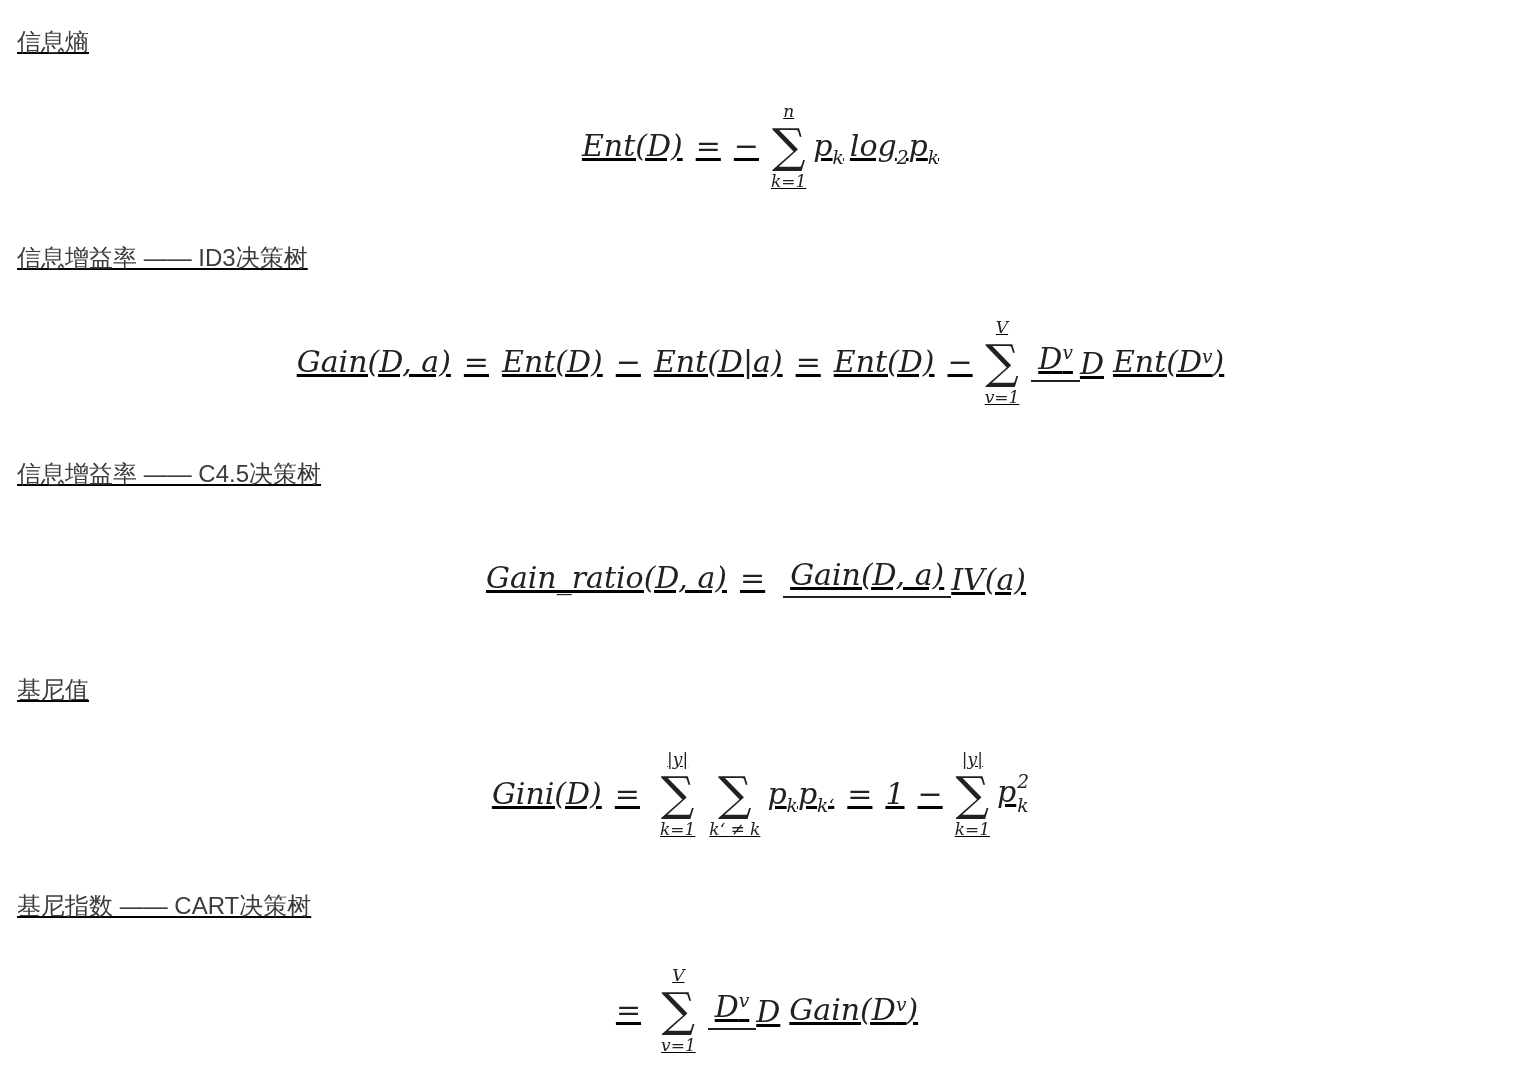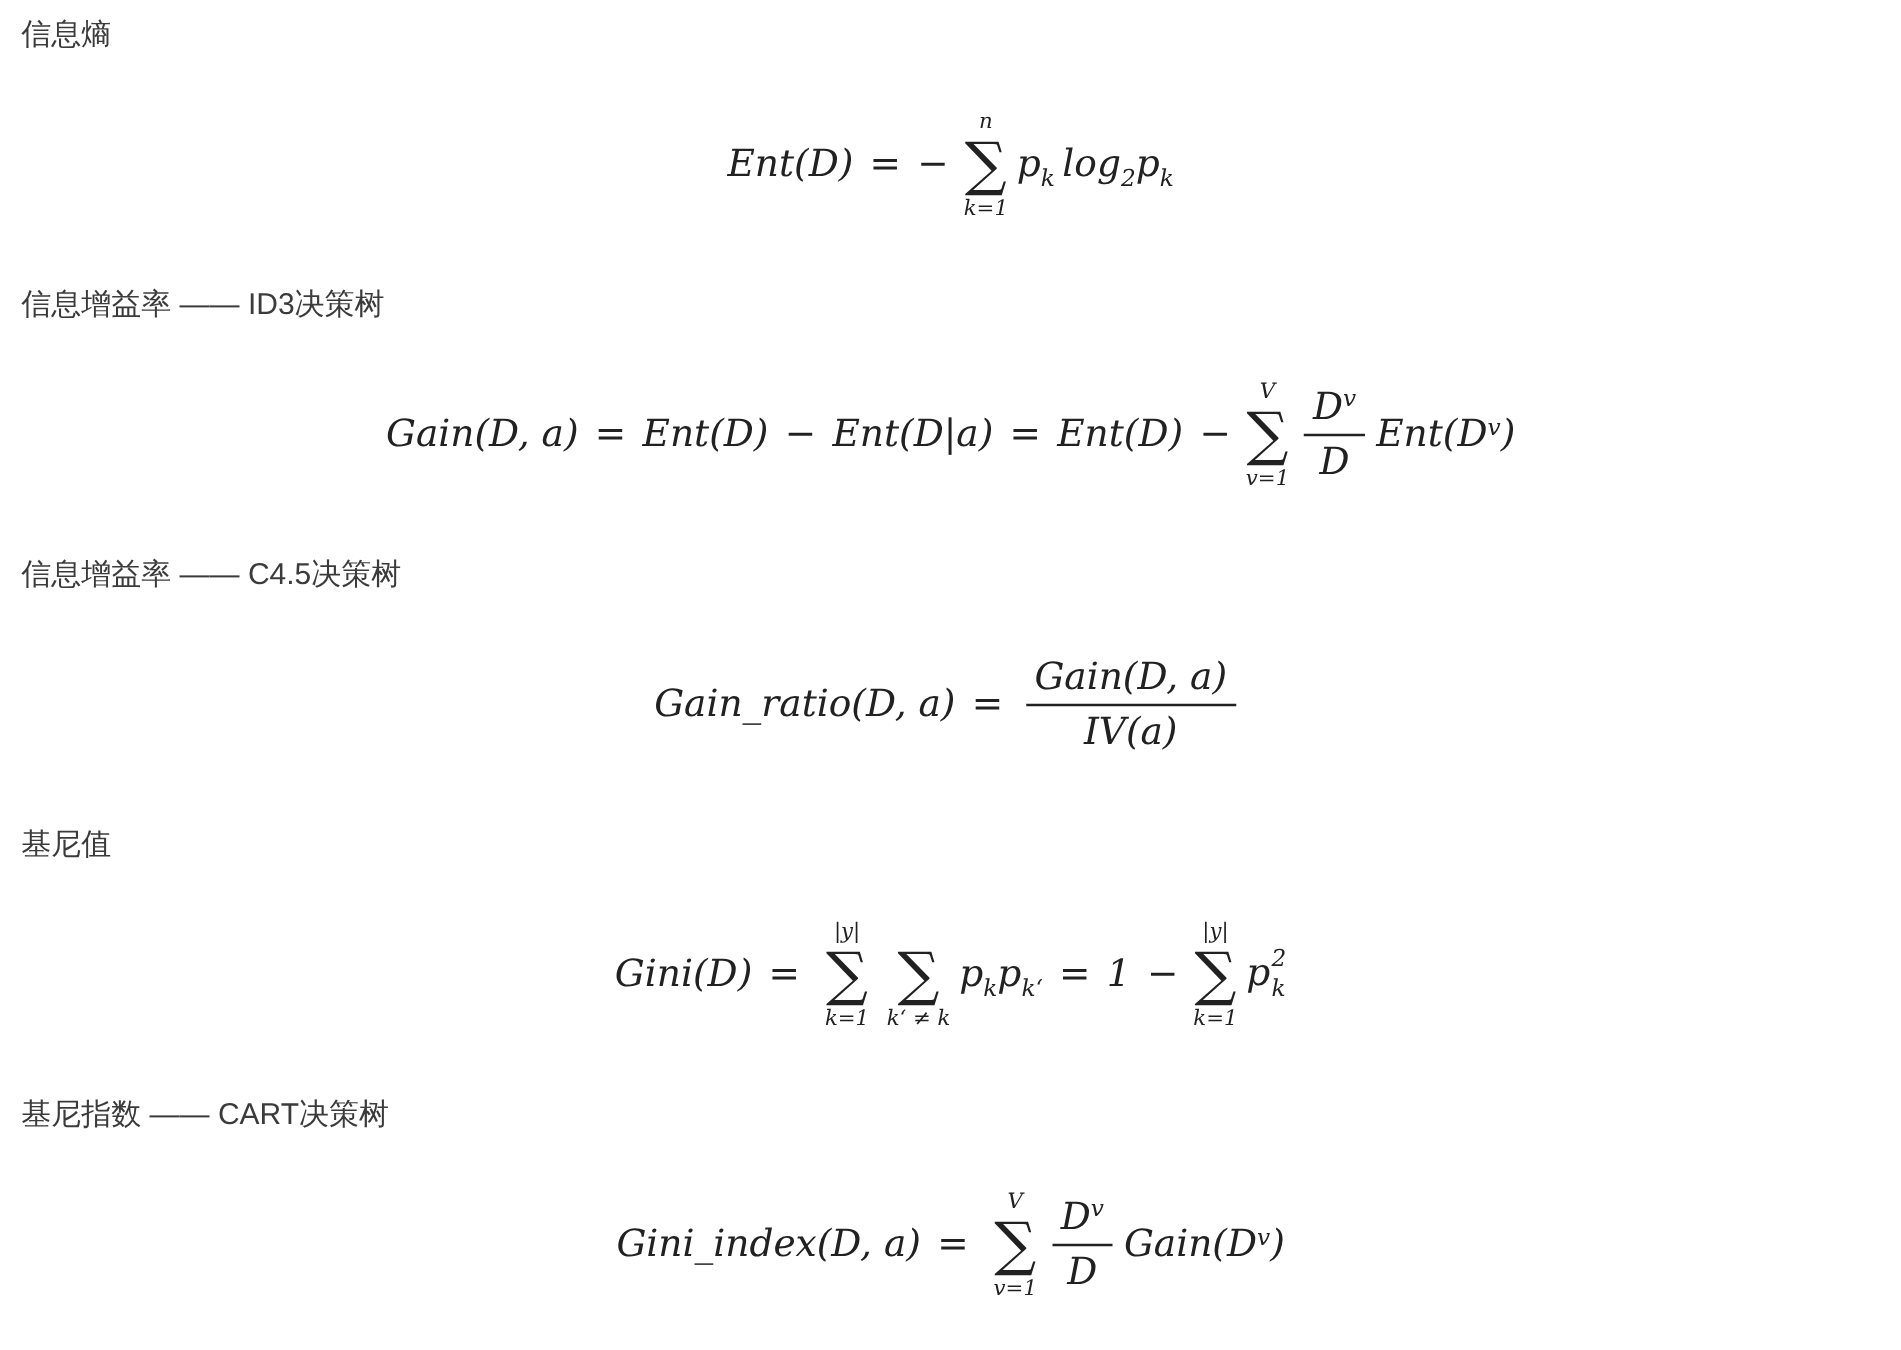--- a/index.html
+++ b/index.html
@@ -1,21 +1,21 @@
 <!DOCTYPE html>
 <html style="--background: #ffffff; --heading: #3b3b3b; --math: #212121;"><head>
 <meta charset="utf-8">
 <style>
   * { margin: 0; padding: 0; box-sizing: border-box; }
   html, body { background: var(--background, #ffffff); }
   body {
     width: 1521px; height: 1080px; overflow: hidden;
     font-family: "Liberation Sans", "DejaVu Sans", sans-serif;
   }
-  .page { padding-top: 12px; }
+  .page { padding-top: 26px; text-decoration: underline; }
 
   .heading {
     font-size: 24px; line-height: 32px; font-weight: 400;
     color: var(--heading, #3b3b3b);
     padding-left: 17px;
   }
 
   .formula {
     display: flex; justify-content: center; align-items: center;
     min-height: 96px; margin: 40px 0 48px;
@@ -25,21 +25,21 @@
     white-space: nowrap;
   }
   .run { white-space: nowrap; }
   .op { margin: 0 13px; }
   .opneg { margin-right: 5px; }
 
   .sum { display: inline-flex; flex-direction: column; align-items: center; margin: 0 7px; }
   .lim { font-size: 17px; line-height: 20px; min-height: 20px; white-space: nowrap; }
   .sigma { font-style: normal; font-size: 47px; line-height: 50px; }
 
-  .frac { display: inline-flex; flex-direction: column; align-items: center; margin: 0 9px 0 5px; line-height: 1.15; }
+  .frac { display: inline-flex; flex-direction: row; align-items: center; margin: 0 9px 0 5px; line-height: 1.15; }
   .fnum { padding: 0 7px 4px; border-bottom: 2px solid currentColor; }
   .fden { padding-top: 4px; }
 
   .sb { font-size: .62em; line-height: 1; position: relative; top: .4em; }
   .sp { font-size: .62em; line-height: 1; position: relative; top: -.5em; }
   .g  { margin-left: 6px; }
   .stack {
     display: inline-flex; flex-direction: column; align-items: flex-start;
     font-size: .62em; line-height: 1; row-gap: 5px;
     vertical-align: middle; margin-left: 1px;
@@ -128,21 +128,20 @@
         <span class="run"><span>p</span><span class="stack">
             <span>2</span>
             <span>k</span>
           </span></span>
       </div>
   </section>
 
   <section>
     <div class="heading">基尼指数 —— CART决策树</div>
     <div class="formula">
-        <span class="run">Gini_index(D, a)</span>
         <span class="run op">=</span>
         <span class="sum">
           <span class="lim">V</span>
           <span class="sigma">∑</span>
           <span class="lim">v=1</span>
         </span>
         <span class="frac">
           <span class="fnum"><span>D</span><span class="sp">v</span></span>
           <span class="fden">D</span>
         </span>

